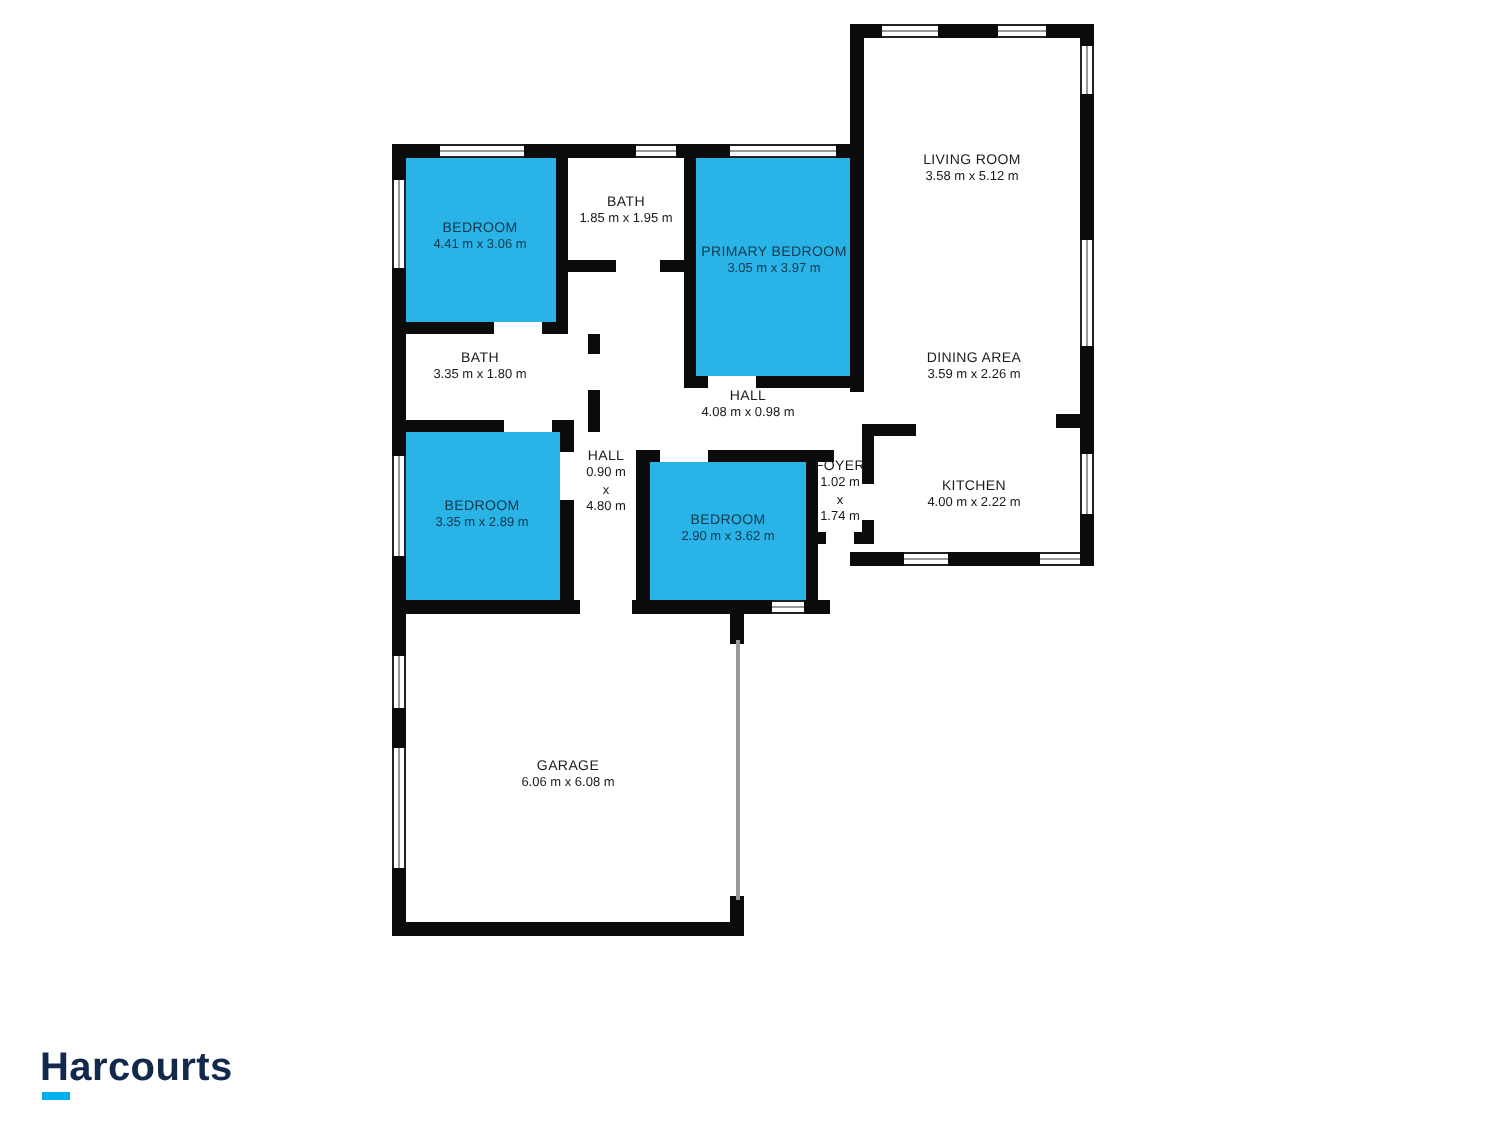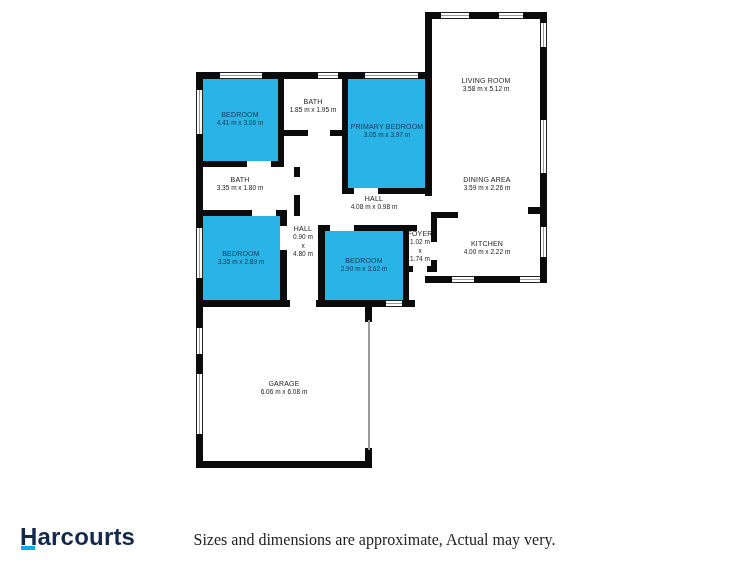--- a/index.html
+++ b/index.html
@@ -25,21 +25,21 @@
   .lbl{position:absolute;text-align:center;color:#1a1a1a;line-height:1.3;}
   .lbl .rn{display:block;font-size:7px;letter-spacing:.2px;}
   .lbl .rd{display:block;font-size:6.5px;}
   .lbl.on-cyan{color:#11384d;}
   
   .title{position:absolute;left:0;top:508px;width:749px;text-align:center;
          font-size:17px;font-weight:bold;color:#111;}
   .disclaimer{position:absolute;left:0;top:531px;width:749px;text-align:center;
          font-family:"Liberation Serif",serif;font-size:16px;color:#222;}
   .logo{position:absolute;left:20px;top:523px;}
-  .logo .brand{font-size:24px;font-weight:bold;color:var(--brand);letter-spacing:.2px;}
+  .logo .brand{font-size:20px;font-weight:bold;color:var(--brand);letter-spacing:.2px;}
   .logo .bar{position:absolute;left:1px;top:23px;width:14px;height:4px;background:var(--accent);}
 </style>
 </head>
 <body>
 
 <div class="page">
 
   <div class="room-cyan" style="left:203px;top:79px;width:75px;height:82px;"></div>
   <div class="room-cyan" style="left:348px;top:79px;width:77px;height:109px;"></div>
   <div class="room-cyan" style="left:203px;top:216px;width:77px;height:84px;"></div>
@@ -156,19 +156,18 @@
   </div>
   <div class="lbl" style="left:447px;top:239px;width:80px;">
     <span class="rn">KITCHEN</span>
     <span class="rd">4.00 m x 2.22 m</span>
   </div>
   <div class="lbl" style="left:244px;top:379px;width:80px;">
     <span class="rn">GARAGE</span>
     <span class="rd">6.06 m x 6.08 m</span>
   </div>
 
-  <div class="disclaimer">Sizes and dimensions are approximate, Actual may very.</div>
   <div class="logo">
     <span class="brand">Harcourts</span>
     <span class="bar"></span>
   </div>
 
 </div>
 
 </body></html>

